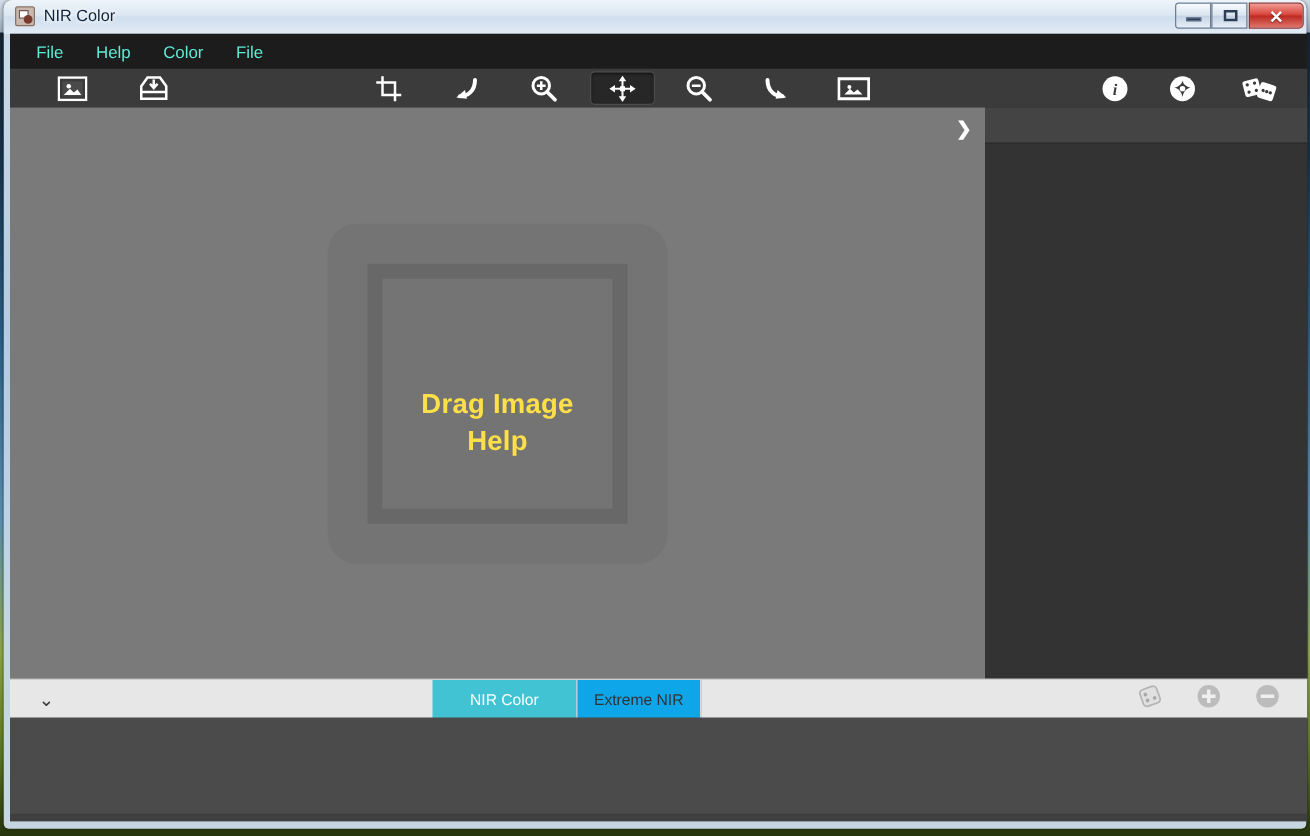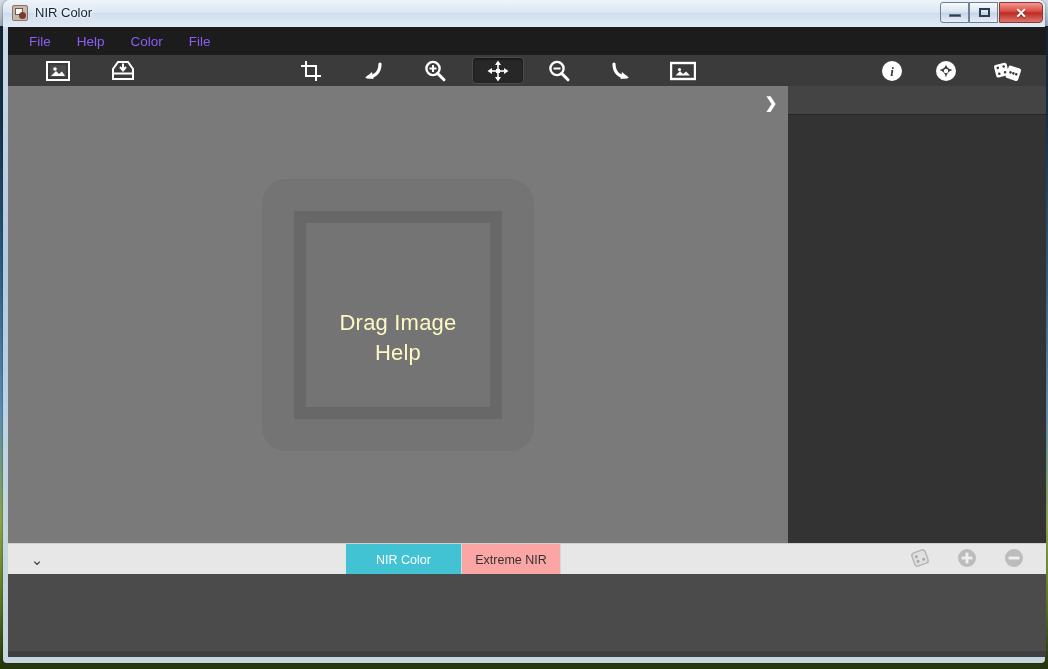--- a/index.html
+++ b/index.html
@@ -91,21 +91,21 @@
     overflow:hidden;
   }
 
   
   #menubar {
     position:absolute; left:0; top:0; width:1038px; height:28px;
     background:#1c1c1c;
     display:flex; align-items:center;
   }
   .menu-item {
-    color:#8b5cf6; font-size:13.5px; padding:4px 13px; cursor:default;
+    color:#5eead4; font-size:13.5px; padding:4px 13px; cursor:default;
   }
   .menu-item:first-child { margin-left:8px; }
   #toolstrip {
     position:absolute; left:0; top:28px; width:1038px; height:31px;
     background:#3b3b3b;
   }
   .tool {
     position:absolute; top:0px; width:40px; height:31px;
     display:flex; align-items:center; justify-content:center;
   }
@@ -144,22 +144,22 @@
     display:flex; align-items:center; justify-content:center;
     position:relative;
   }
   #dropframe {
     position:absolute; left:32px; top:32px; right:32px; bottom:32px;
     border:12px solid #686868;
     box-sizing:border-box;
   }
   #droptext {
     position:relative; z-index:2;
-    color:#fef9c3; font-size:22px; line-height:30px;
-    text-align:center; font-weight:400;
+    color:#fde047; font-size:22px; line-height:30px;
+    text-align:center; font-weight:700;
     letter-spacing:.2px;
     margin-top:47px;
   }
 
   
   #sidepanel {
     position:absolute; left:780px; top:0; width:258px; height:457px;
     background:#333333;
   }
   #sidepanel-head {
@@ -178,21 +178,21 @@
     position:absolute; left:14px; top:0; height:31px; width:30px;
     display:flex; align-items:center; justify-content:center;
     color:#3c3c3c; font-size:15px;
   }
   .tab {
     position:absolute; top:0; height:31px;
     display:flex; align-items:center; justify-content:center;
     font-size:12.5px; box-sizing:border-box;
   }
   .tab.active { background:#41c3d3; color:#ffffff; }
-  .tab.inactive { background:#fca5a5; color:#333333; border-left:1px solid #d6d6d6; border-right:1px solid #d6d6d6; }
+  .tab.inactive { background:#0ea5e9; color:#333333; border-left:1px solid #d6d6d6; border-right:1px solid #d6d6d6; }
   .tabbtn {
     position:absolute; top:0; height:31px; width:34px;
     display:flex; align-items:center; justify-content:center;
   }
 
   
   #bottom {
     position:absolute; left:0; top:547px; width:1038px; height:83px;
     background:#4b4b4b;
   }

